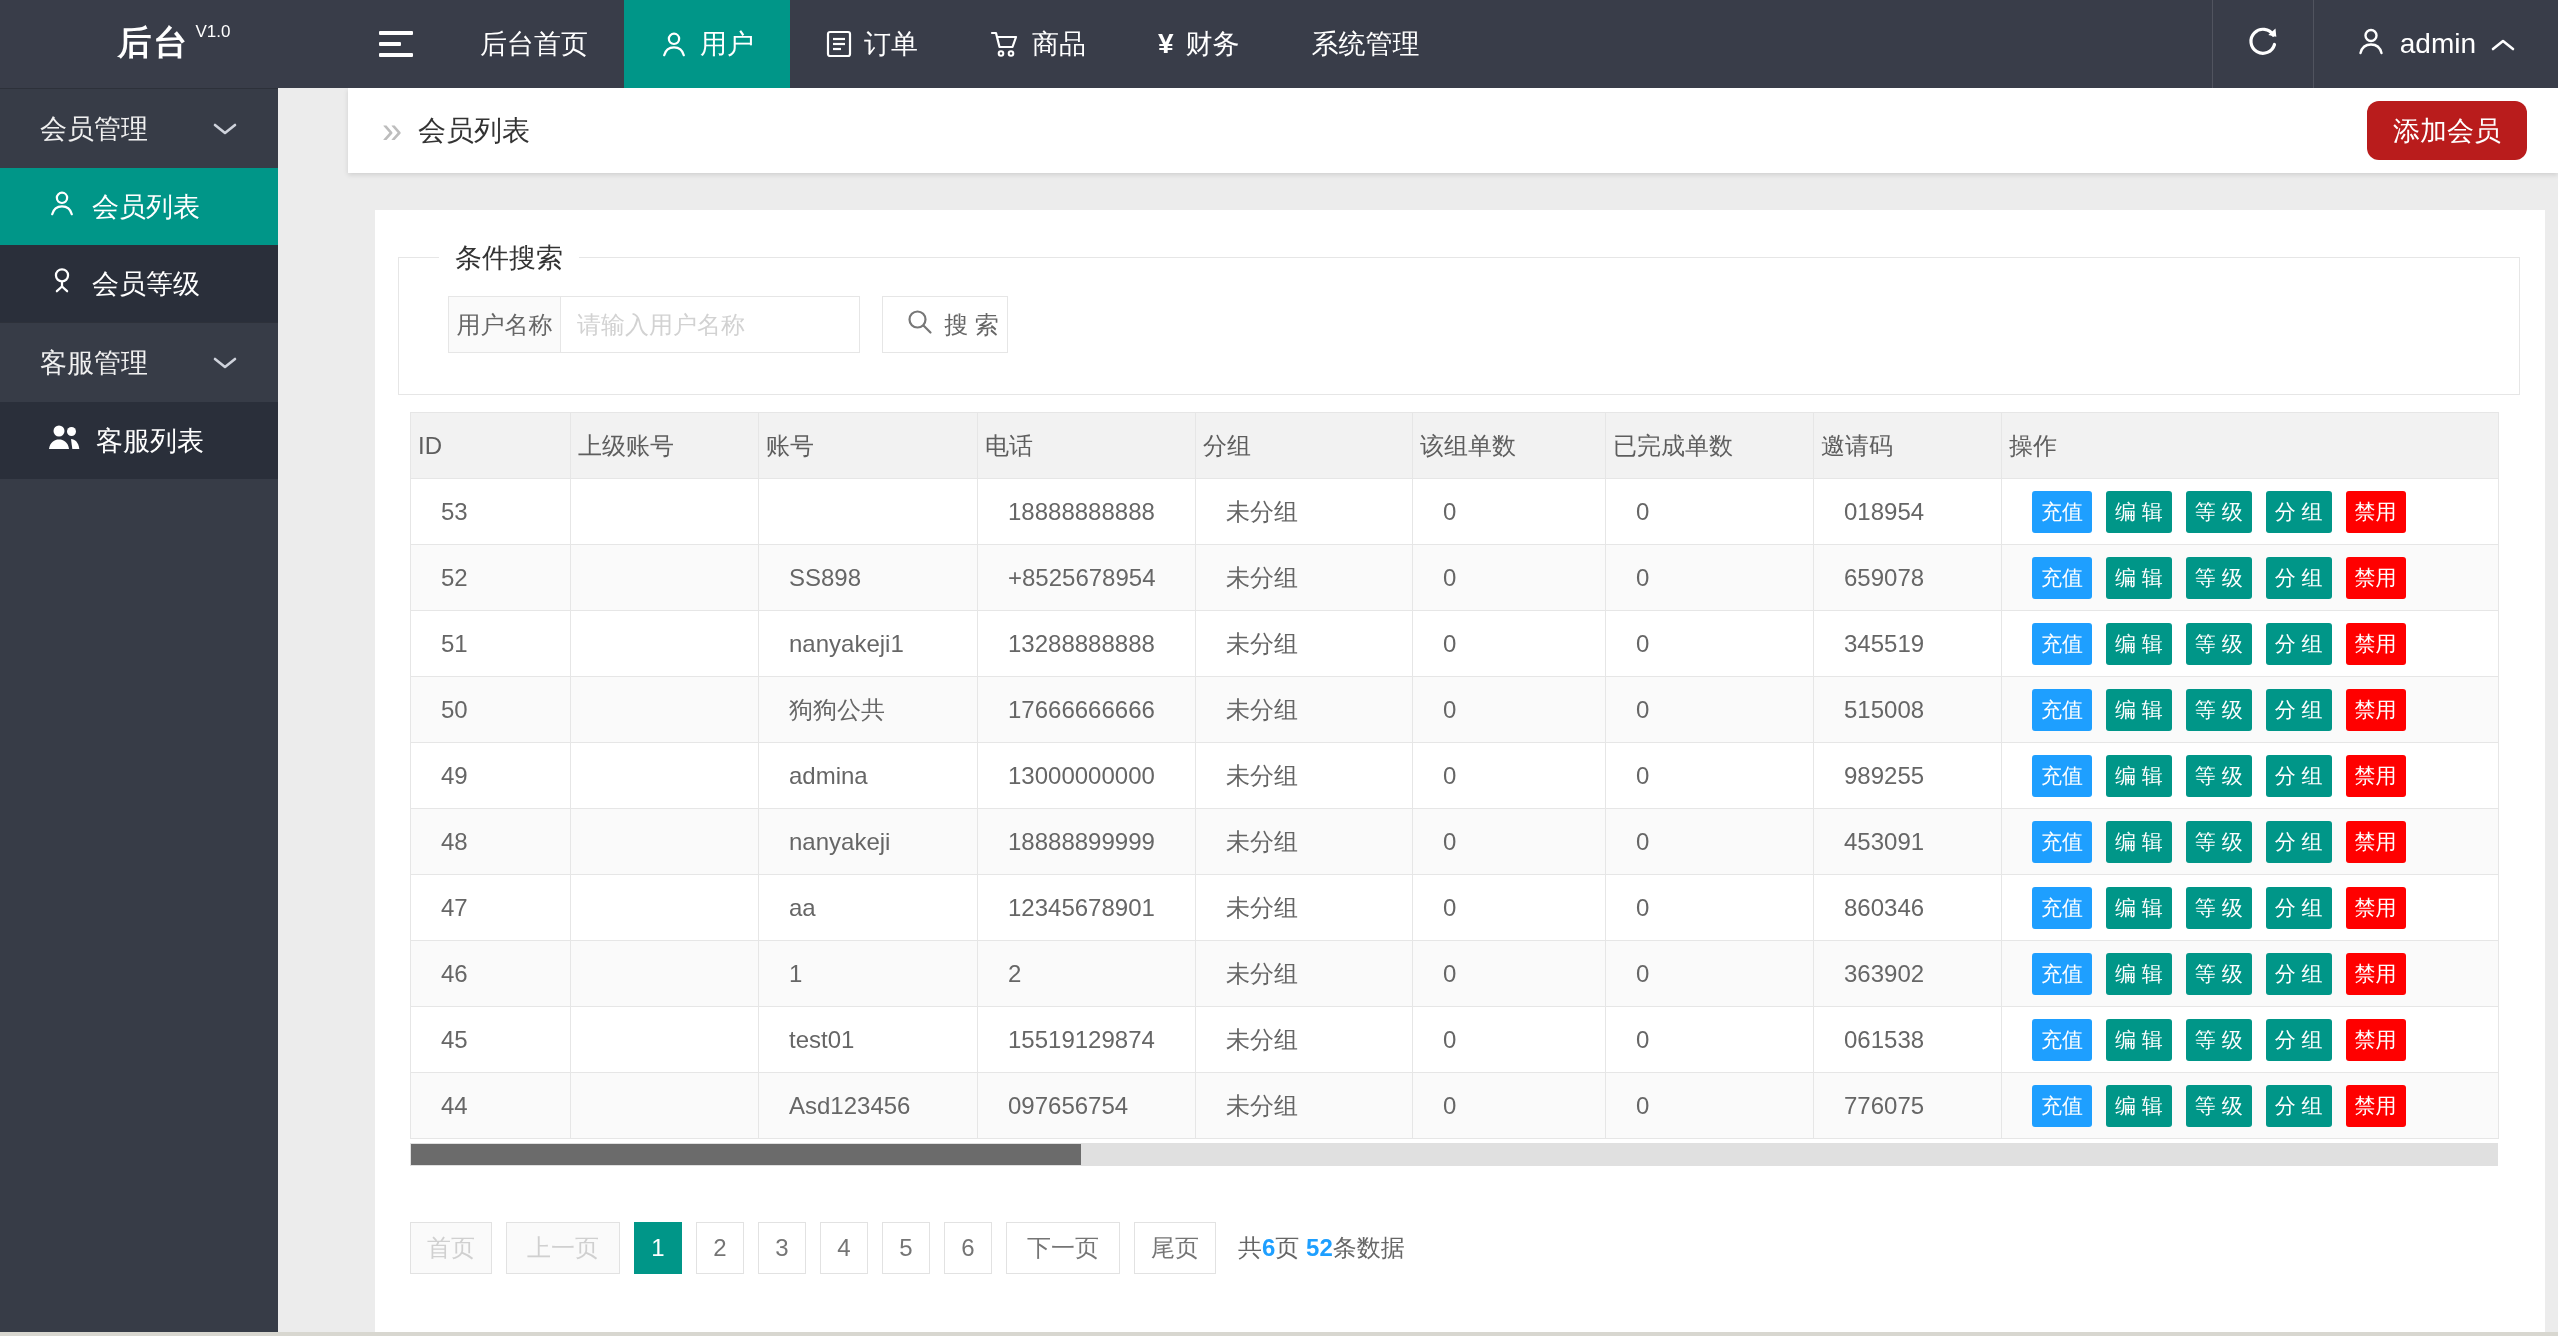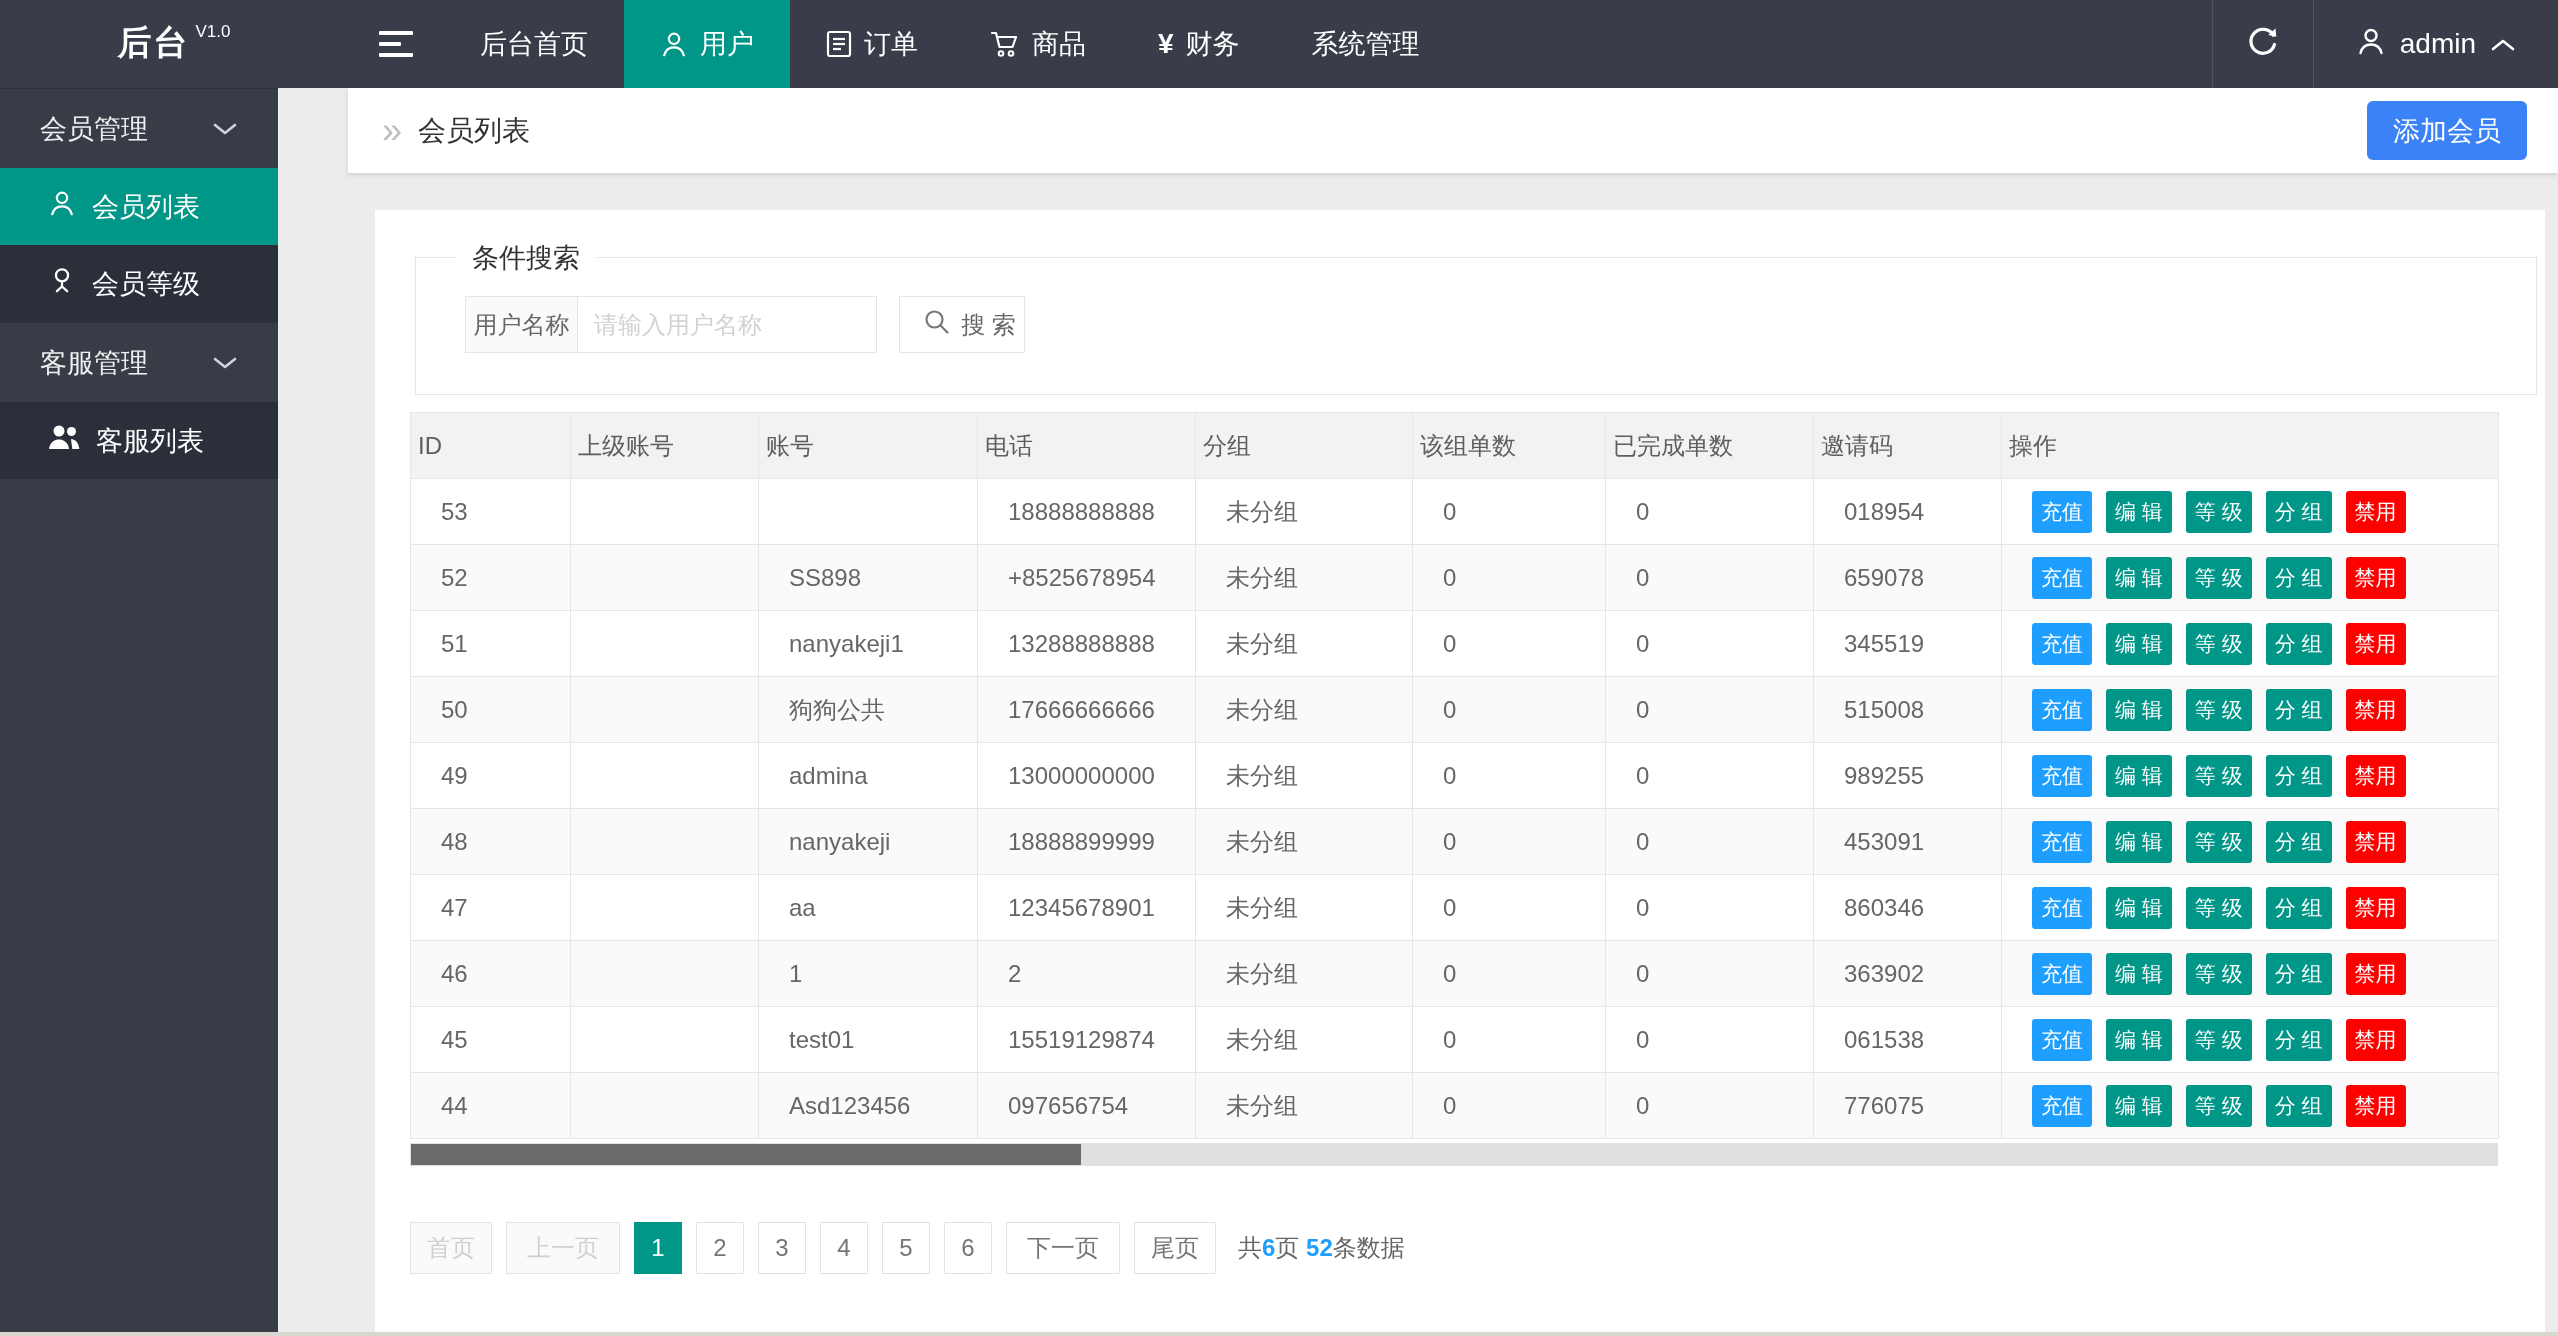--- a/index.html
+++ b/index.html
@@ -31,27 +31,27 @@
   .sidebar { position:absolute; left:0; top:88px; width:278px; height:1248px; background:#373C47; z-index:10; }
   .side-parent { height:80px; display:flex; align-items:center; justify-content:space-between; padding:0 40px; color:#f0f0f0; font-size:27px; cursor:pointer; border-top:1px solid rgba(0,0,0,0.18); }
   .side-sub { height:77px; background:#2A2F3A; display:flex; align-items:center; gap:16px; padding-left:48px; color:#fff; font-size:27px; cursor:pointer; }
   .side-sub.active { background:#009688; }
   .side-sub svg { flex:0 0 auto; }
 
   
   .crumb-bar { position:absolute; left:348px; top:88px; width:2210px; height:85px; background:#fff; box-shadow:0 2px 5px rgba(0,0,0,0.12); display:flex; align-items:center; z-index:5; }
   .crumb-icon { color:#bdbdbd; font-size:36px; margin-left:34px; line-height:1; }
   .crumb-title { color:#333; font-size:28px; margin-left:16px; }
-  .add-btn { position:absolute; right:31px; top:13px; width:160px; height:59px; background:#3b82f6; color:#fff; font-size:27px; border:none; border-radius:6px; cursor:pointer; }
+  .add-btn { position:absolute; right:31px; top:13px; width:160px; height:59px; background:#b91c1c; color:#fff; font-size:27px; border:none; border-radius:12px; cursor:pointer; }
 
   
   .card { position:absolute; left:375px; top:210px; width:2170px; height:1126px; background:#fff; }
 
   
-  .fieldset { position:absolute; left:40px; top:47px; width:2122px; height:138px; border:1px solid #e6e6e6; border-radius:0; }
+  .fieldset { position:absolute; left:23px; top:47px; width:2122px; height:138px; border:1px solid #e6e6e6; border-radius:0; }
   .fieldset .legend { position:absolute; top:-18px; left:40px; background:#fff; padding:0 16px; font-size:27px; color:#333; }
   .search-row { position:absolute; left:49px; top:38px; display:flex; align-items:stretch; height:57px; }
   .search-label { width:112px; background:#fafafa; border:1px solid #e6e6e6; border-right:none; display:flex; align-items:center; justify-content:center; font-size:24px; color:#666; }
   .search-input { width:300px; border:1px solid #e6e6e6; font-size:24px; color:#666; padding-left:16px; outline:none; }
   .search-input::placeholder { color:#d2d2d2; }
   .search-btn { margin-left:22px; width:126px; background:#fff; border:1px solid #e6e6e6; display:flex; align-items:center; justify-content:center; gap:10px; font-size:24px; color:#666; cursor:pointer;padding-left:15px; }
 
   
   .tbl-wrap { position:absolute; left:35px; top:202px; width:2088px; }
   table { border-collapse:collapse; table-layout:fixed; width:2088px; }

